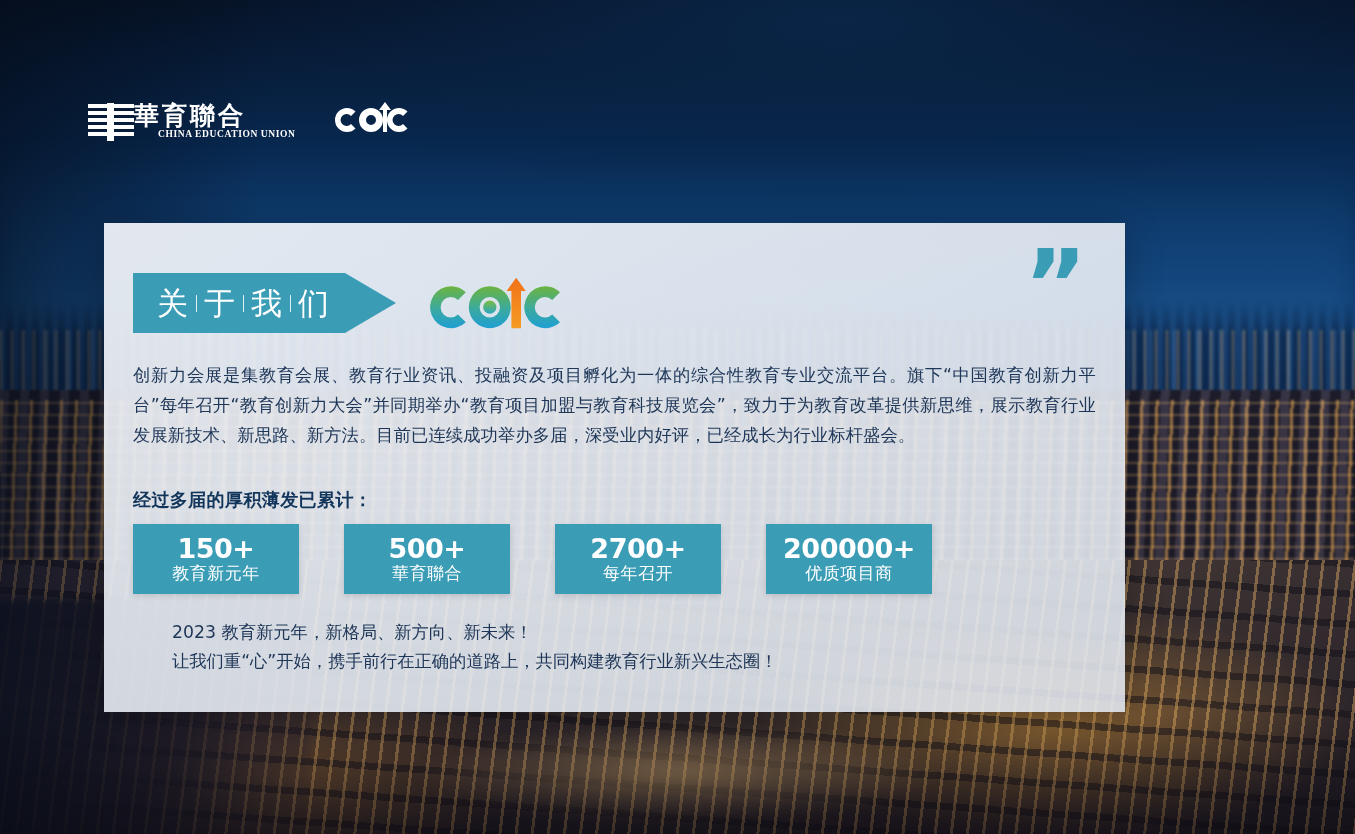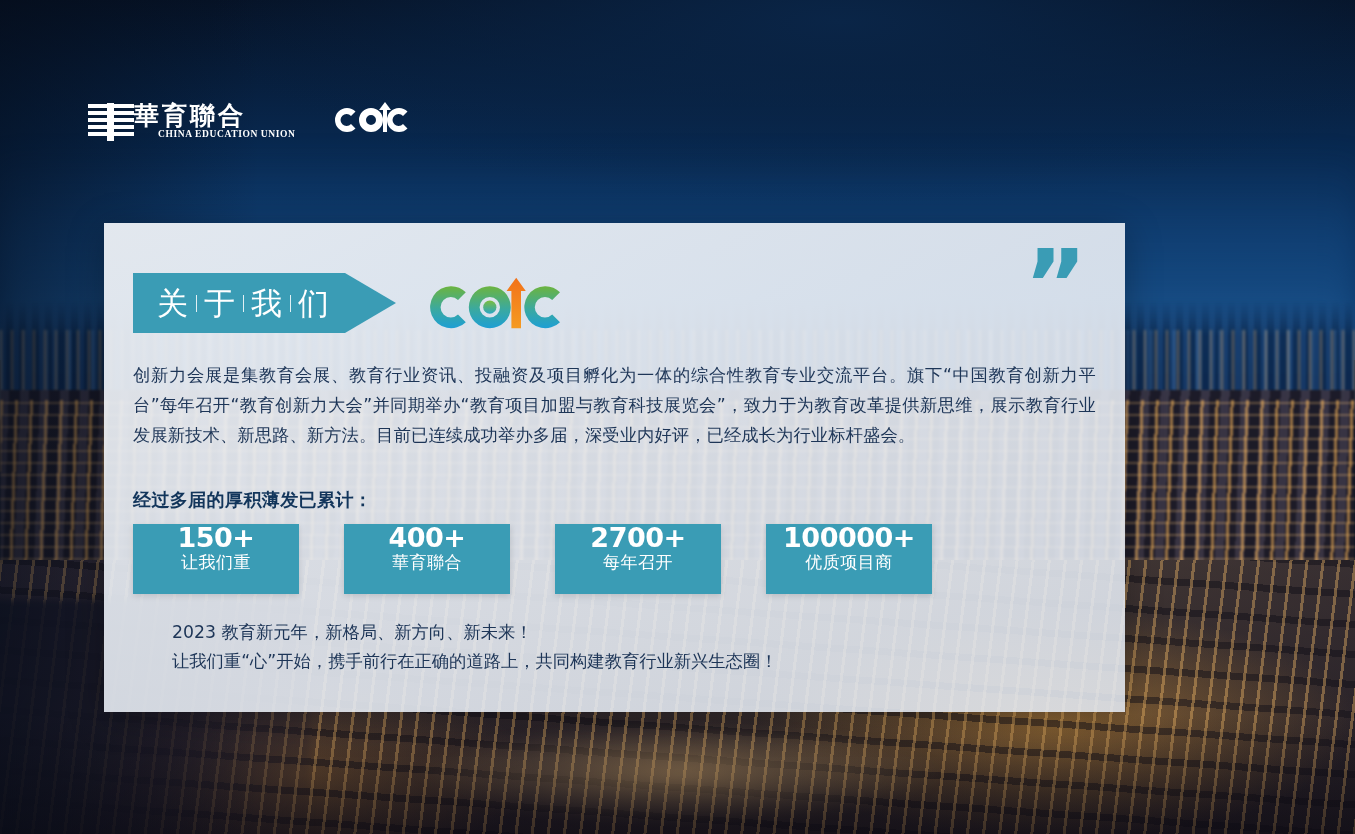--- a/index.html
+++ b/index.html
@@ -195,21 +195,21 @@
     font-family:"DejaVu Sans", sans-serif; letter-spacing:.4px;
   }
 
   
   .stats {
     position:absolute; left:29px; top:301px;
     display:flex; gap:45px;
   }
   .stat-box {
     width:166px; height:70px; background:#3a9cb5;
-    display:flex; flex-direction:column; align-items:center; 
+    display:flex; flex-direction:column; align-items:center; justify-content:center;
     gap:1px; box-shadow:0 2px 6px rgba(0,0,0,.13);
   }
   .stat-num {
     color:#ffffff; font-size:27px; font-weight:700; line-height:1.02;
     font-family:"DejaVu Sans", sans-serif; letter-spacing:-.5px;
   }
   .stat-label {
     color:#ffffff; font-size:17px; font-weight:400; line-height:1.1;
     font-family:"DejaVu Sans", sans-serif; letter-spacing:.5px;
   }
@@ -316,32 +316,32 @@
     </span>
   </div>
 
   <p class="paragraph">创新力会展是集教育会展、教育行业资讯、投融资及项目孵化为一体的综合性教育专业交流平台。旗下“中国教育创新力平台”每年召开“教育创新力大会”并同期举办“教育项目加盟与教育科技展览会”，致力于为教育改革提供新思维，展示教育行业发展新技术、新思路、新方法。目前已连续成功举办多届，深受业内好评，已经成长为行业标杆盛会。</p>
 
   <div class="sub-heading">经过多届的厚积薄发已累计：</div>
 
   <div class="stats">
     <div class="stat-box">
       <div class="stat-num">150+</div>
-      <div class="stat-label">让我们重</div>
+      <div class="stat-label">教育新元年</div>
     </div>
     <div class="stat-box">
-      <div class="stat-num">400+</div>
+      <div class="stat-num">500+</div>
       <div class="stat-label">華育聯合</div>
     </div>
     <div class="stat-box">
       <div class="stat-num">2700+</div>
       <div class="stat-label">每年召开</div>
     </div>
     <div class="stat-box">
-      <div class="stat-num">100000+</div>
+      <div class="stat-num">200000+</div>
       <div class="stat-label">优质项目商</div>
     </div>
   </div>
 
   <div class="closing">
     <div>2023 教育新元年，新格局、新方向、新未来！</div>
     <div>让我们重“心”开始，携手前行在正确的道路上，共同构建教育行业新兴生态圈！</div>
   </div>
 
 </div>

